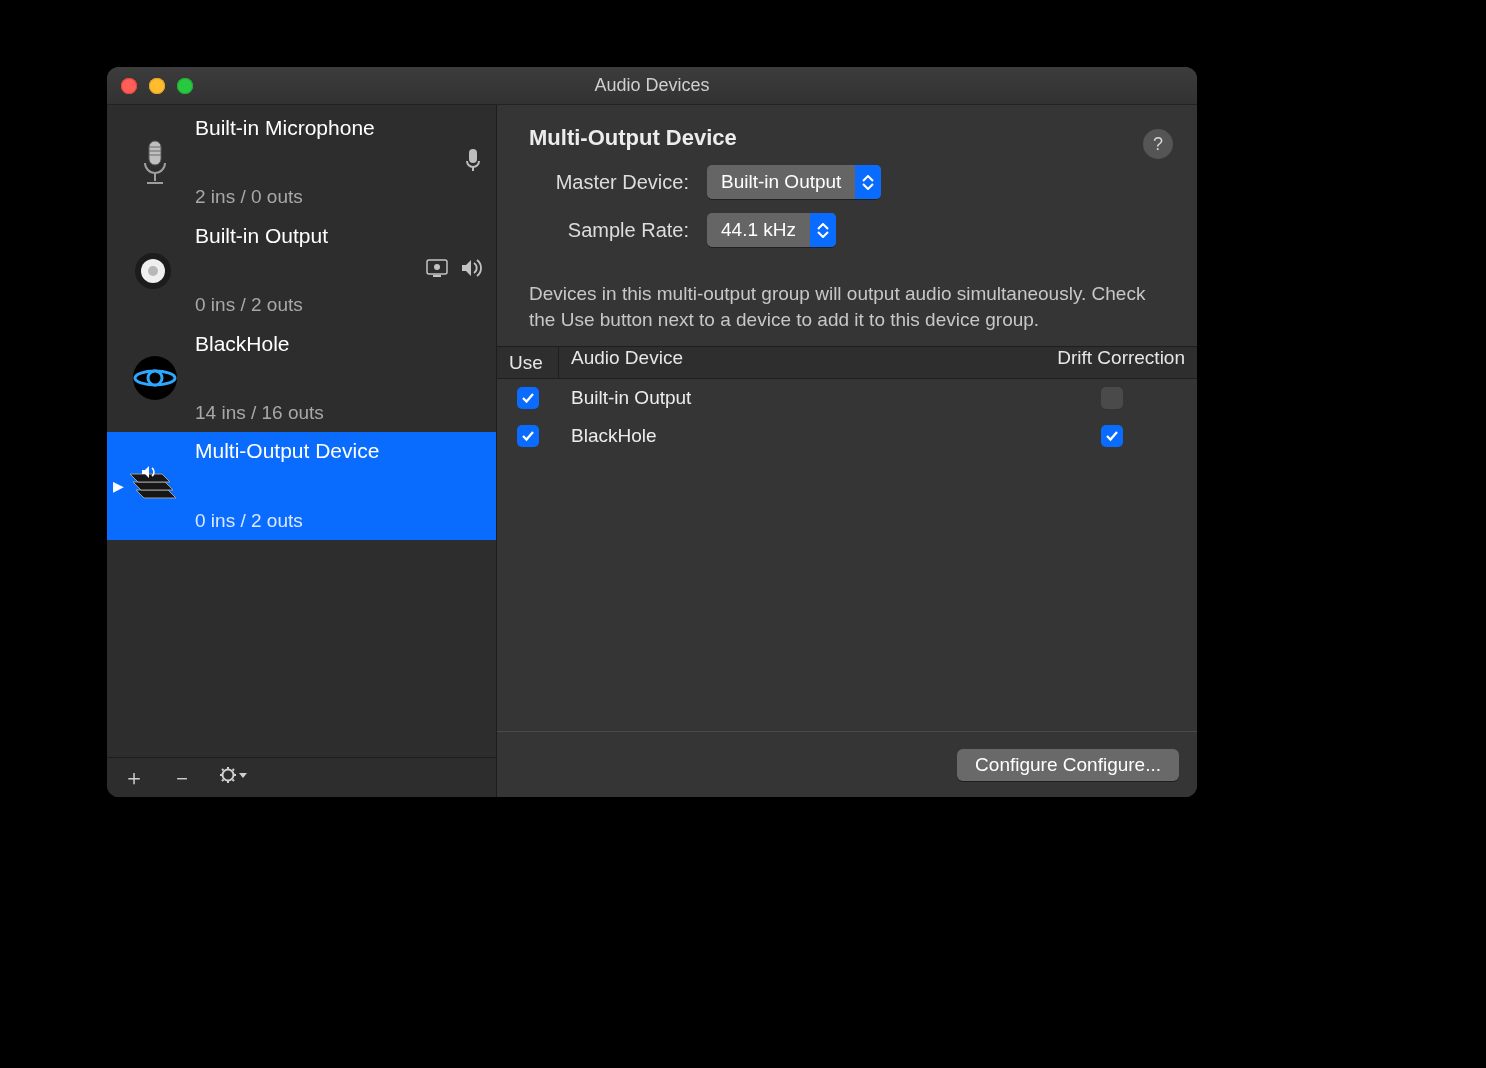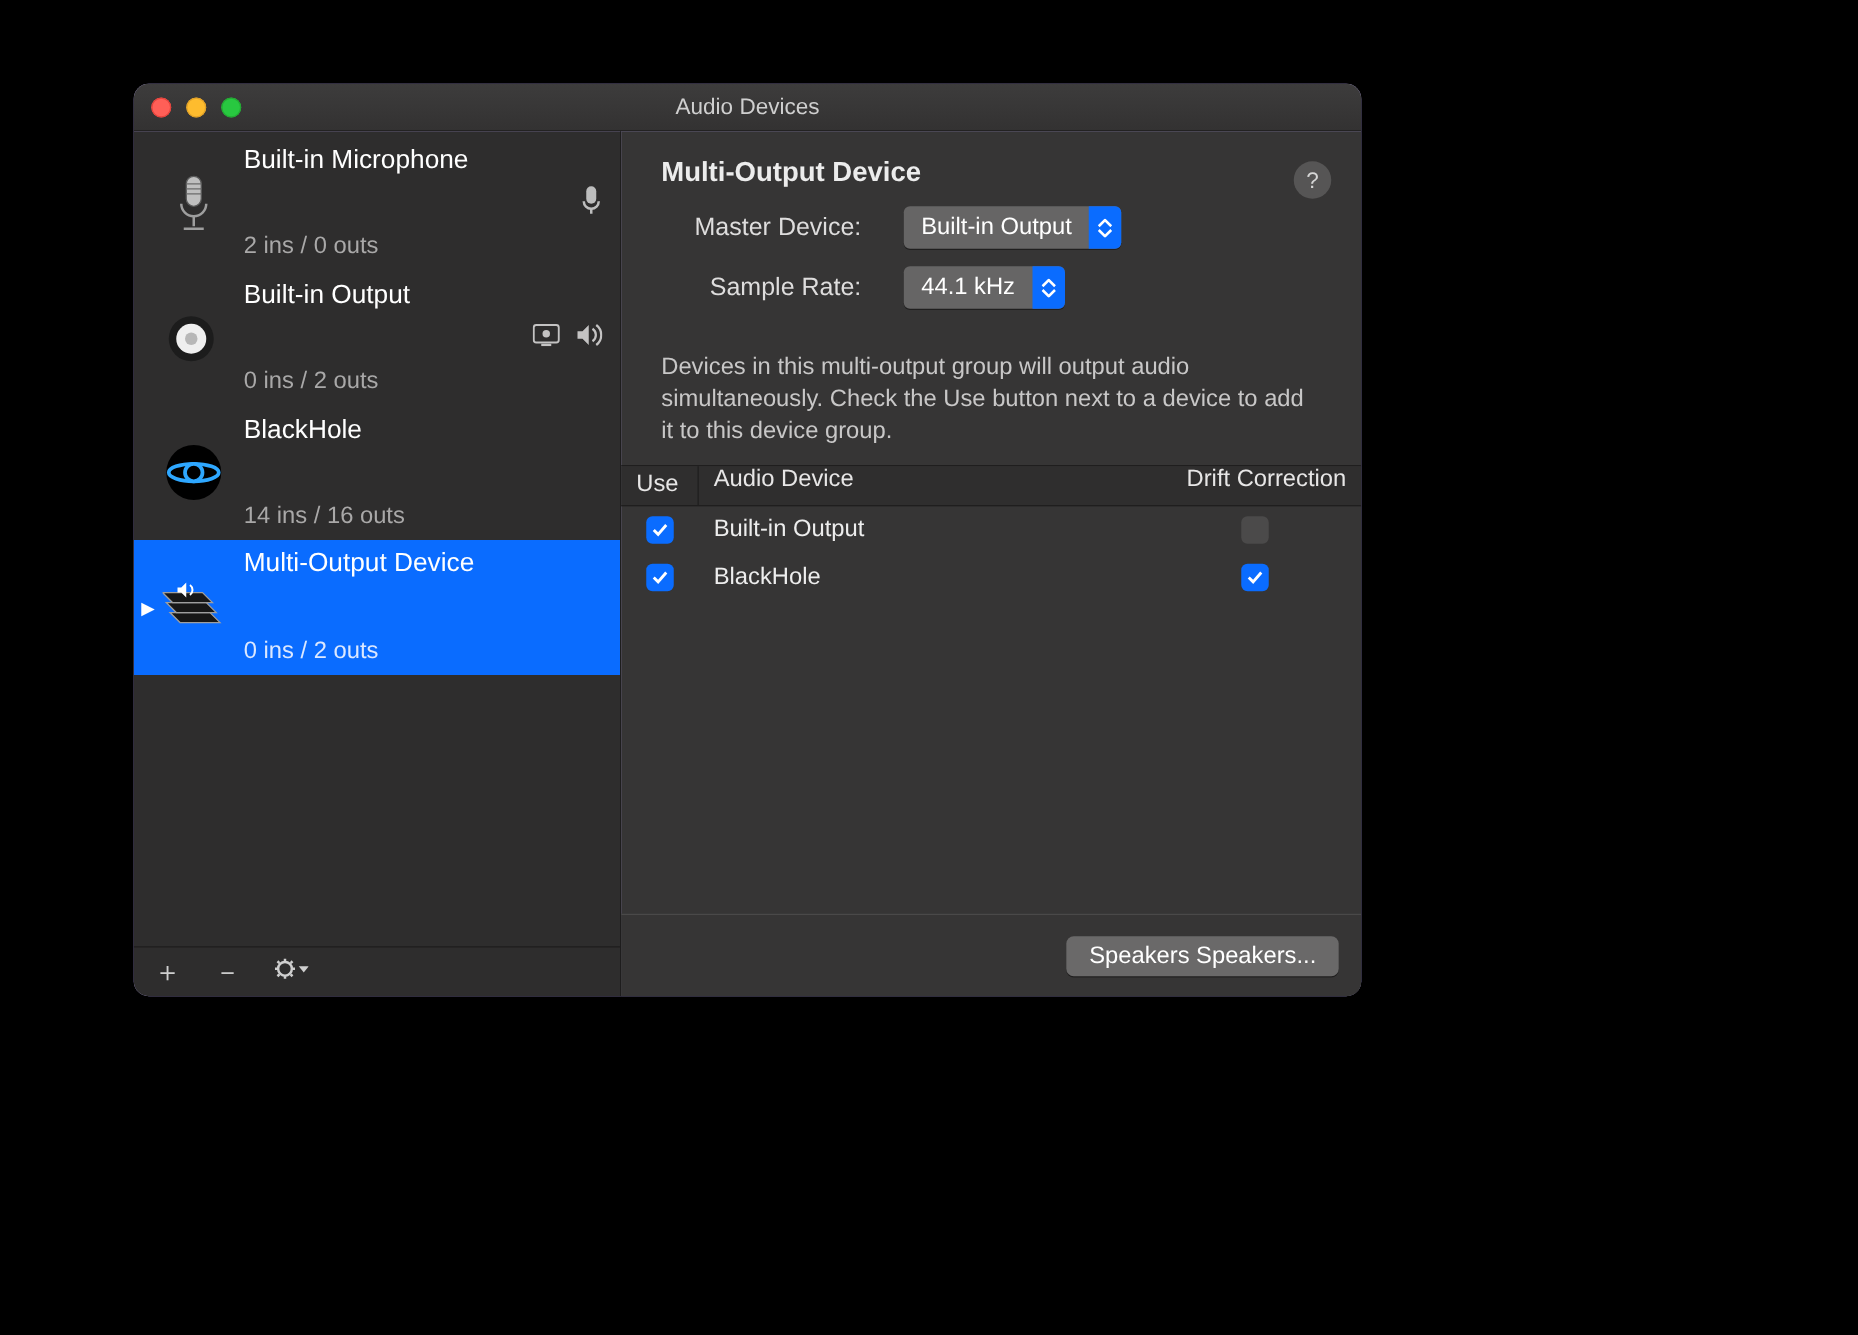--- a/index.html
+++ b/index.html
@@ -9,23 +9,23 @@
       height: 1068px;
       font-family: -apple-system, "Helvetica Neue", Arial, sans-serif;
       font-size: 20px;
       color: #e6e6e6;
       position: relative;
     }
     .window {
       position: absolute;
       left: 107px;
       top: 67px;
-      width: 982px;
+      width: 1090px;
       height: 730px;
-      background: #c4b5fd;
+      background: #0c4a6e;
       border-radius: 12px;
       box-shadow: 0 20px 60px rgba(0,0,0,.6), 0 0 0 1px rgba(0,0,0,.5);
       overflow: hidden;
       display: flex;
       flex-direction: column;
     }
     .titlebar {
       height: 38px;
       background: linear-gradient(#3d3c3c, #333232);
       border-bottom: 1px solid #232222;
@@ -125,21 +125,20 @@
       border-radius: 50%;
       background: #565555;
       color: #d6d6d6;
       display:flex;align-items:center;justify-content:center;
       font-size: 18px;
       font-weight: 500;
     }
     .form-row {
       display:flex; align-items:center;
       margin-bottom: 14px;
-      gap: 16px;
     }
     .form-row label {
       width: 160px; text-align: right; margin-right: 18px;
       font-size: 20px; color: #dedddd;
     }
     .select {
       background: #666565;
       border-radius: 5px;
       display: flex; align-items: center;
       height: 34px;
@@ -423,17 +422,17 @@
                   <path d="M2 6 L5.5 9.5 L12 2" fill="none" stroke="#fff" stroke-width="2.3"></path>
                 </svg>
             </span>
           </div>
         </div>
       </div>
 
       <div class="table-body-area"></div>
 
       <div class="main-bottom">
-        <div class="btn">Speakers Speakers...</div>
+        <div class="btn">Configure Configure...</div>
       </div>
     </div>
   </div>
 </div>
 
 </body></html>

